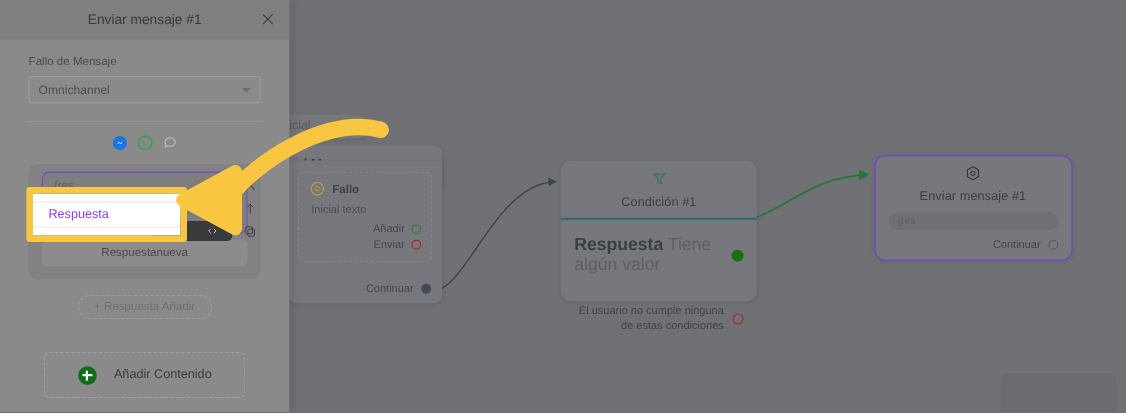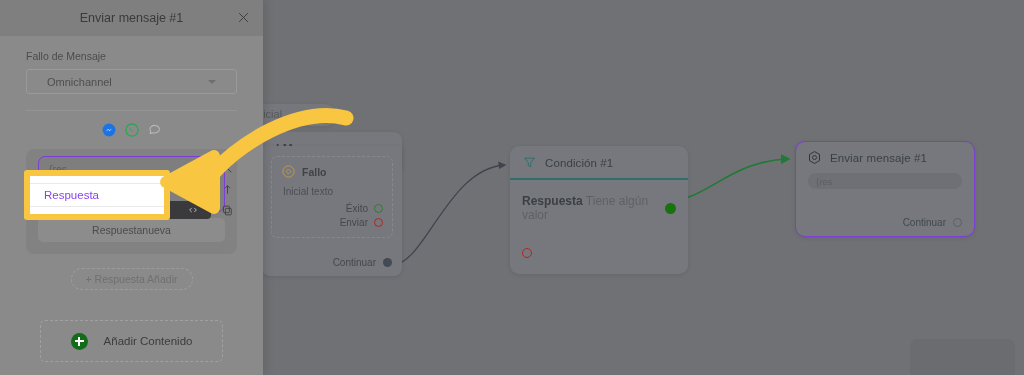--- a/index.html
+++ b/index.html
@@ -30,20 +30,21 @@
     background: #73757a;
     border-radius: 9px;
     box-shadow: 0 1px 4px rgba(0,0,0,.10);
   }
   .node-head {
     display: flex; align-items: center; gap: 8px;
     padding: 9px 12px 8px 12px;
     font-size: 11.5px;
     color: #3d4347;
     letter-spacing: .1px;
+    flex-direction: column;
   }
   .node-ico { width: 15px; height: 15px; flex: 0 0 15px; display:block; }
 
   
   #node-inicial {
     left: 236px; top: 104px; width: 100px; height: 22px;
     border-radius: 11px; background: #75777c;
   }
   #node-inicial .lbl {
     font-size: 11px; color: #55595c; padding: 4px 0 0 18px; display:block;
@@ -101,21 +102,21 @@
   }
   #node-condicion .node-head {
     border-bottom: 2px solid #2f6e6b;
     color: #3a4044;
   }
   .cond-body { position: relative; padding: 14px 12px 0 12px; }
   .cond-row {
     display: flex; align-items: center; justify-content: space-between;
     gap: 8px; margin-bottom: 26px;
   }
-  .cond-label { font-size: 12px; color: #3f4448; }
+  .cond-label { font-size: 16px; color: #3f4448; }
   .cond-label b { font-weight: 700; color: #3a3f43; }
   .cond-label .muted { color: #5d6165; }
   .cond-row2 {
     display: flex; align-items: center; justify-content: space-between;
     gap: 8px;
   }
   .cond-text-right {
     font-size: 10px; color: #3f4448; text-align: right;
     line-height: 1.35; flex: 1;
   }
@@ -179,21 +180,21 @@
   .sb-close {
     position: absolute; right: 12px; top: 10px;
     width: 15px; height: 15px; color: #3e3e3e;
   }
   .sb-body { padding: 14px 26px 0 26px; }
   .field-label { font-size: 10.5px; color: #4c4c4c; margin-bottom: 7px; }
   .select-box {
     height: 25px; border: 1px solid #9a9a9a; border-radius: 3px;
     background: #8a8a8a;
     display: flex; align-items: center; justify-content: space-between;
-    padding: 0 20px;
+    padding: 0 8px;
     font-size: 11px; color: #4e4e4e;
   }
   .caret { width: 0; height: 0; border-left: 4px solid transparent;
            border-right: 4px solid transparent; border-top: 4px solid #6e6e6e; }
   .divider { height: 1px; background: #949494; margin: 16px 0 0 0; }
 
   .chan-row {
     display: flex; justify-content: center; gap: 9px;
     margin-top: 12px;
   }
@@ -323,21 +324,21 @@
       <div class="openai-inner">
         <div class="openai-title">
           <svg class="node-ico" viewBox="0 0 24 24">
             <circle cx="12" cy="12" r="9" fill="none" stroke="#c79a3a" stroke-width="1.6"></circle>
             <path d="M8 12 L12 8 L16 12 L12 16 Z" fill="none" stroke="#c79a3a" stroke-width="1.4"></path>
           </svg>
           <span>Fallo</span>
         </div>
         <div class="openai-sub">Inicial texto</div>
         <div class="port-row">
-          <span>Éxito</span>
+          <span>Añadir</span>
           <span class="port"></span>
         </div>
         <div class="port-row">
           <span>Enviar</span>
           <span class="port fail"></span>
         </div>
       </div>
       <div class="continue-row">
         <span>Continuar</span>
         <span class="dot-filled"></span>
@@ -353,20 +354,21 @@
       </div>
       <div class="cond-body">
         <div class="cond-row">
           <div class="cond-label">
             <b>Respuesta</b>
             <span class="muted">Tiene algún valor</span>
           </div>
           <span class="dot-green"></span>
         </div>
         <div class="cond-row2">
+          <div class="cond-text-right">El usuario no cumple ninguna de estas condiciones</div>
           <span class="dot-red-o"></span>
         </div>
       </div>
     </div>
 
     <div class="node" id="node-enviar">
       <div class="node-head">
         <svg class="node-ico" viewBox="0 0 24 24">
           <path d="M12 2.5 L20 7 V17 L12 21.5 L4 17 V7 Z" fill="none" stroke="#2c2f33" stroke-width="1.5"></path>
           <circle cx="12" cy="12" r="3.2" fill="none" stroke="#2c2f33" stroke-width="1.4"></circle>

